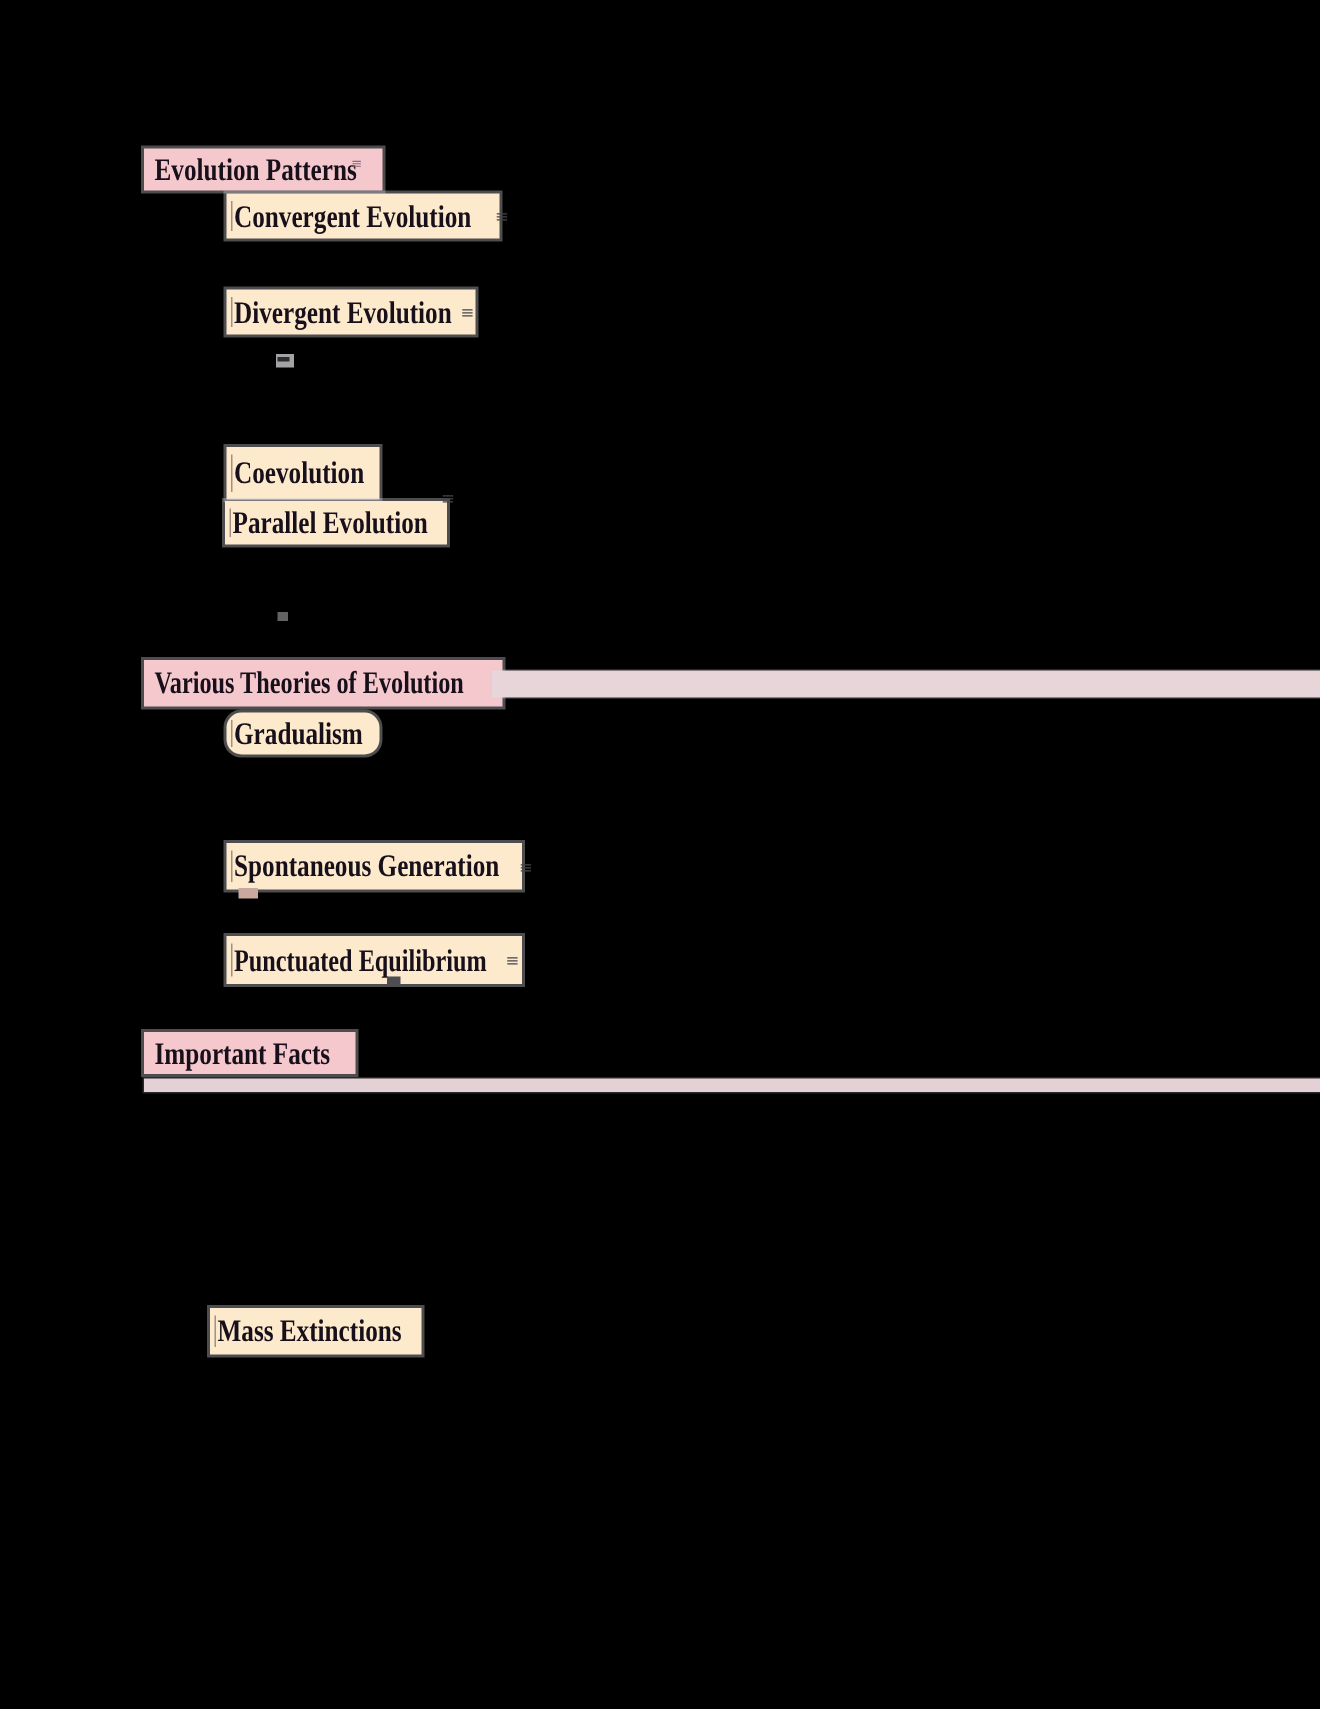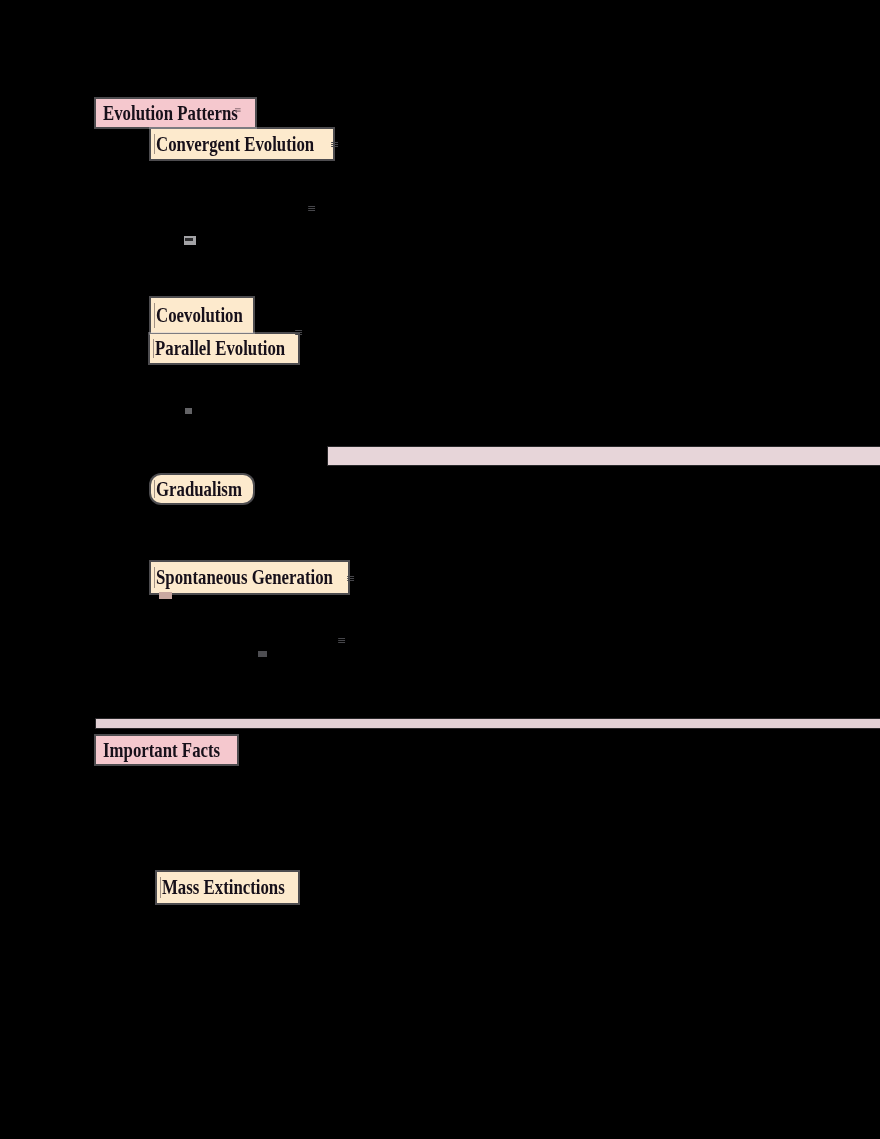--- a/index.html
+++ b/index.html
@@ -50,22 +50,22 @@
   #b1  { left:  96px; top:  99px; width: 152px; height: 28px; }
   #b2  { left: 151px; top: 129px; width: 177px; height: 30px; align-items: center; }
   #b3  { left: 151px; top: 193px; width: 161px; height: 30px; }
   #b4  { left: 151px; top: 252px; width:  97px; height: 35px; margin-top: 46px; }
   #b5  { left: 150px; top: 334px; width: 143px; height: 29px; }
   #b6  { left: 150px; top: 378px; width: 162px; height: 30px; }
   #b7  { left:  96px; top: 440px; width: 232px; height: 31px; }
   #b8  { left: 151px; top: 475px; width:  97px; height: 28px; border-radius: 10px; }
   #b9  { left: 151px; top: 562px; width: 192px; height: 31px; }
   #b10 { left: 151px; top: 624px; width: 192px; height: 32px; }
-  #b11 { left:  96px; top: 688px; width: 134px; height: 28px; margin-top: 48px; }
-  #b12 { left: 157px; top: 872px; width: 136px; height: 31px; }
+  #b11 { left:  96px; top: 688px; width: 134px; height: 28px; }
+  #b12 { left: 140px; top: 872px; width: 136px; height: 31px; }
 
   
   .bar {
     position: absolute;
     box-shadow: 0 0 0 1px rgba(203, 199, 208, 0.2);
   }
   #bar1 { left: 328px; top: 447px; width: 552px; height: 18px; background: #e7d5d9; }
   #bar2 { left:  96px; top: 719px; width: 784px; height:  9px; background: #e3d1d5; }
 
   
@@ -106,46 +106,55 @@
   <div class="hl h1" id="b1">
     <span class="t">Evolution Patterns</span>
   </div>
   <span class="endmark inpink" style="left:234px; top:106px;">≡</span>
 
   <div class="hl h2" id="b2">
     <span class="t">Convergent Evolution</span>
   </div>
   <span class="endmark" style="left:330px; top:139px;">≡</span>
 
+  <div class="hl h2" id="b3">
+    <span class="t">Divergent Evolution</span>
+  </div>
   <span class="endmark" style="left:307px; top:203px;">≡</span>
 
   <div id="anchor1"></div>
   <div class="hl h2" id="b4">
     <span class="t">Coevolution</span>
   </div>
 
   <div class="hl h2" id="b5">
     <span class="t">Parallel Evolution</span>
   </div>
   <span class="endmark" style="left:294px; top:327px;">≡</span>
 
   <span class="submark" id="s6"></span>
 
+  <div class="hl h1" id="b7">
+    <span class="t tight">Various Theories of Evolution</span>
+  </div>
   <div class="bar" id="bar1"></div>
 
   <div class="hl h2" id="b8">
     <span class="t">Gradualism</span>
   </div>
 
   <div class="hl h2" id="b9">
     <span class="t">Spontaneous Generation</span>
   </div>
   <span class="endmark" style="left:346px; top:573px;">≡</span>
   <span class="submark" id="s9"></span>
 
+  <div class="hl h2" id="b10">
+    <span class="t tight">Punctuated Equilibrium</span>
+  </div>
   <span class="endmark" style="left:337px; top:635px;">≡</span>
   <span class="submark" id="s10"></span>
 
   <div class="hl h1" id="b11">
     <span class="t">Important Facts</span>
   </div>
   <div class="bar" id="bar2"></div>
 
   <div class="hl h2" id="b12">
     <span class="t">Mass Extinctions</span>

